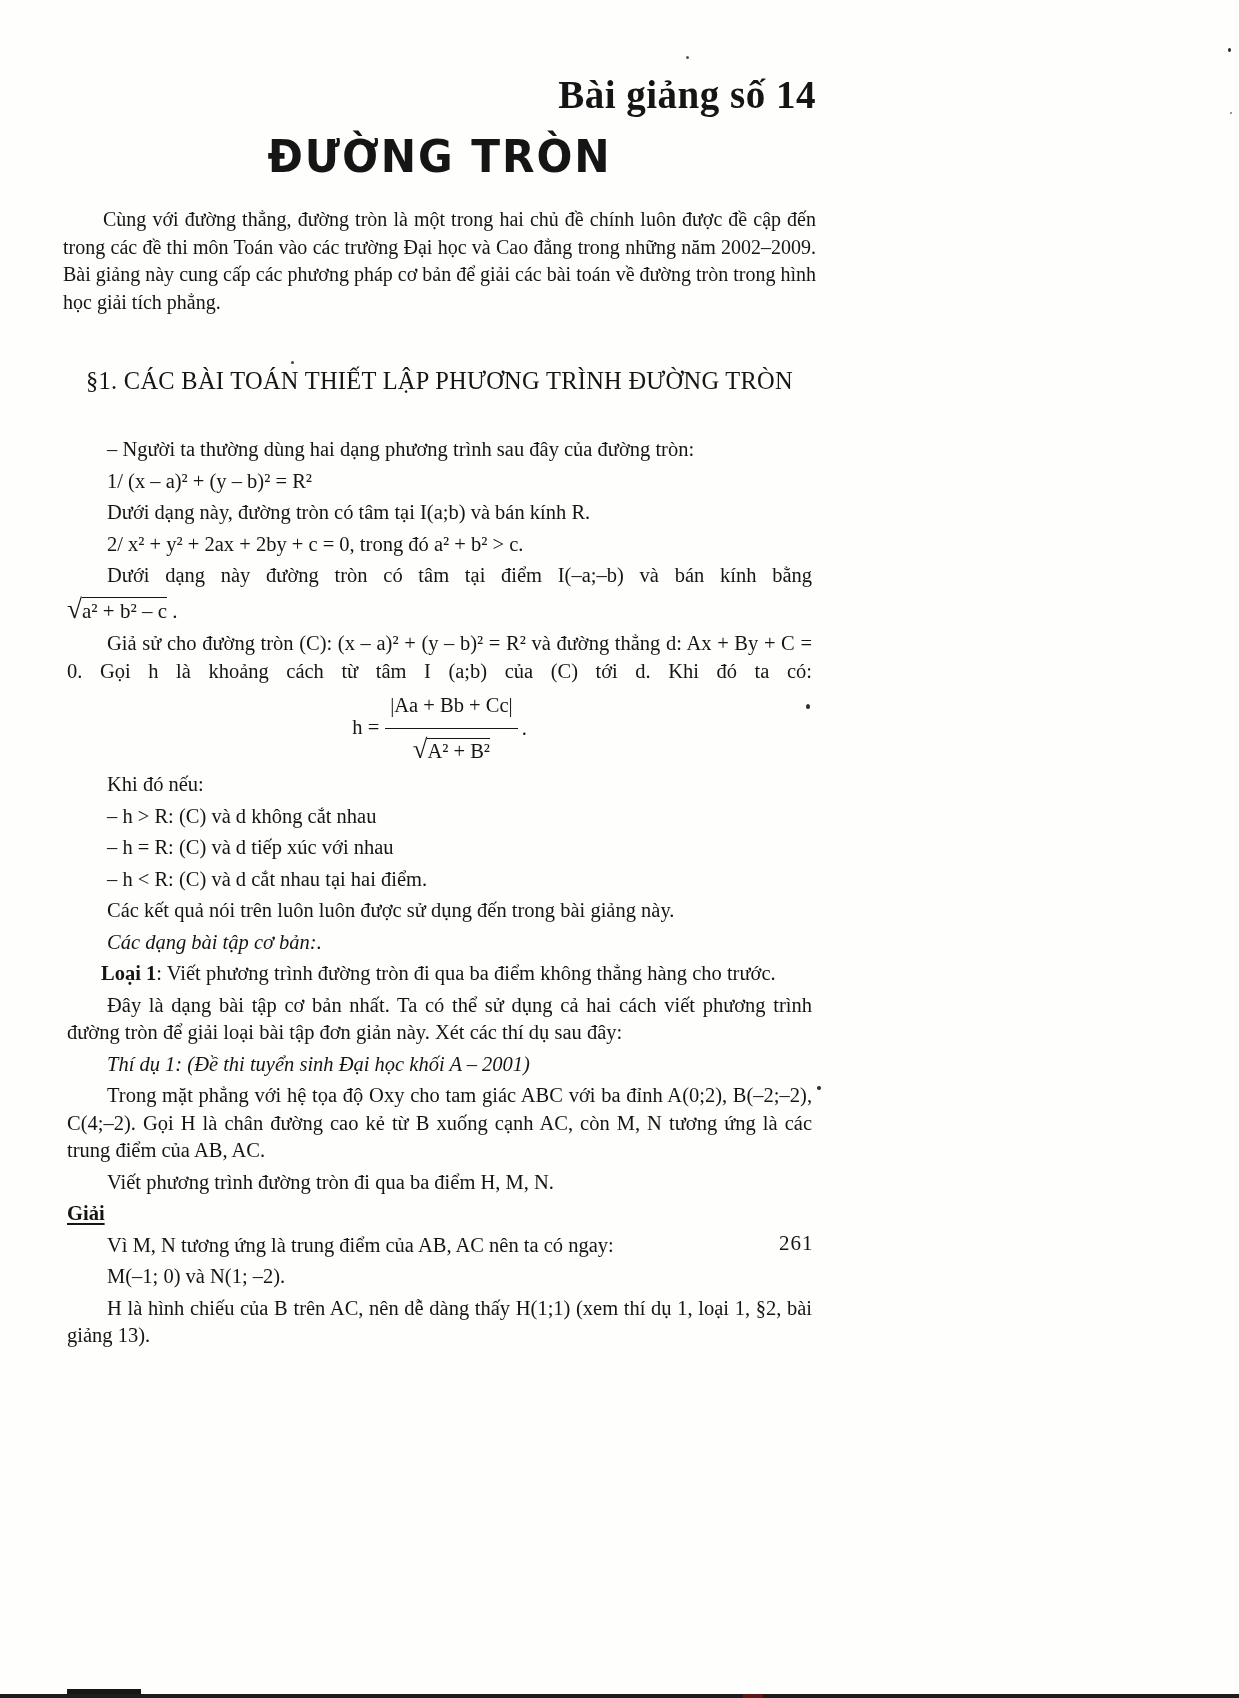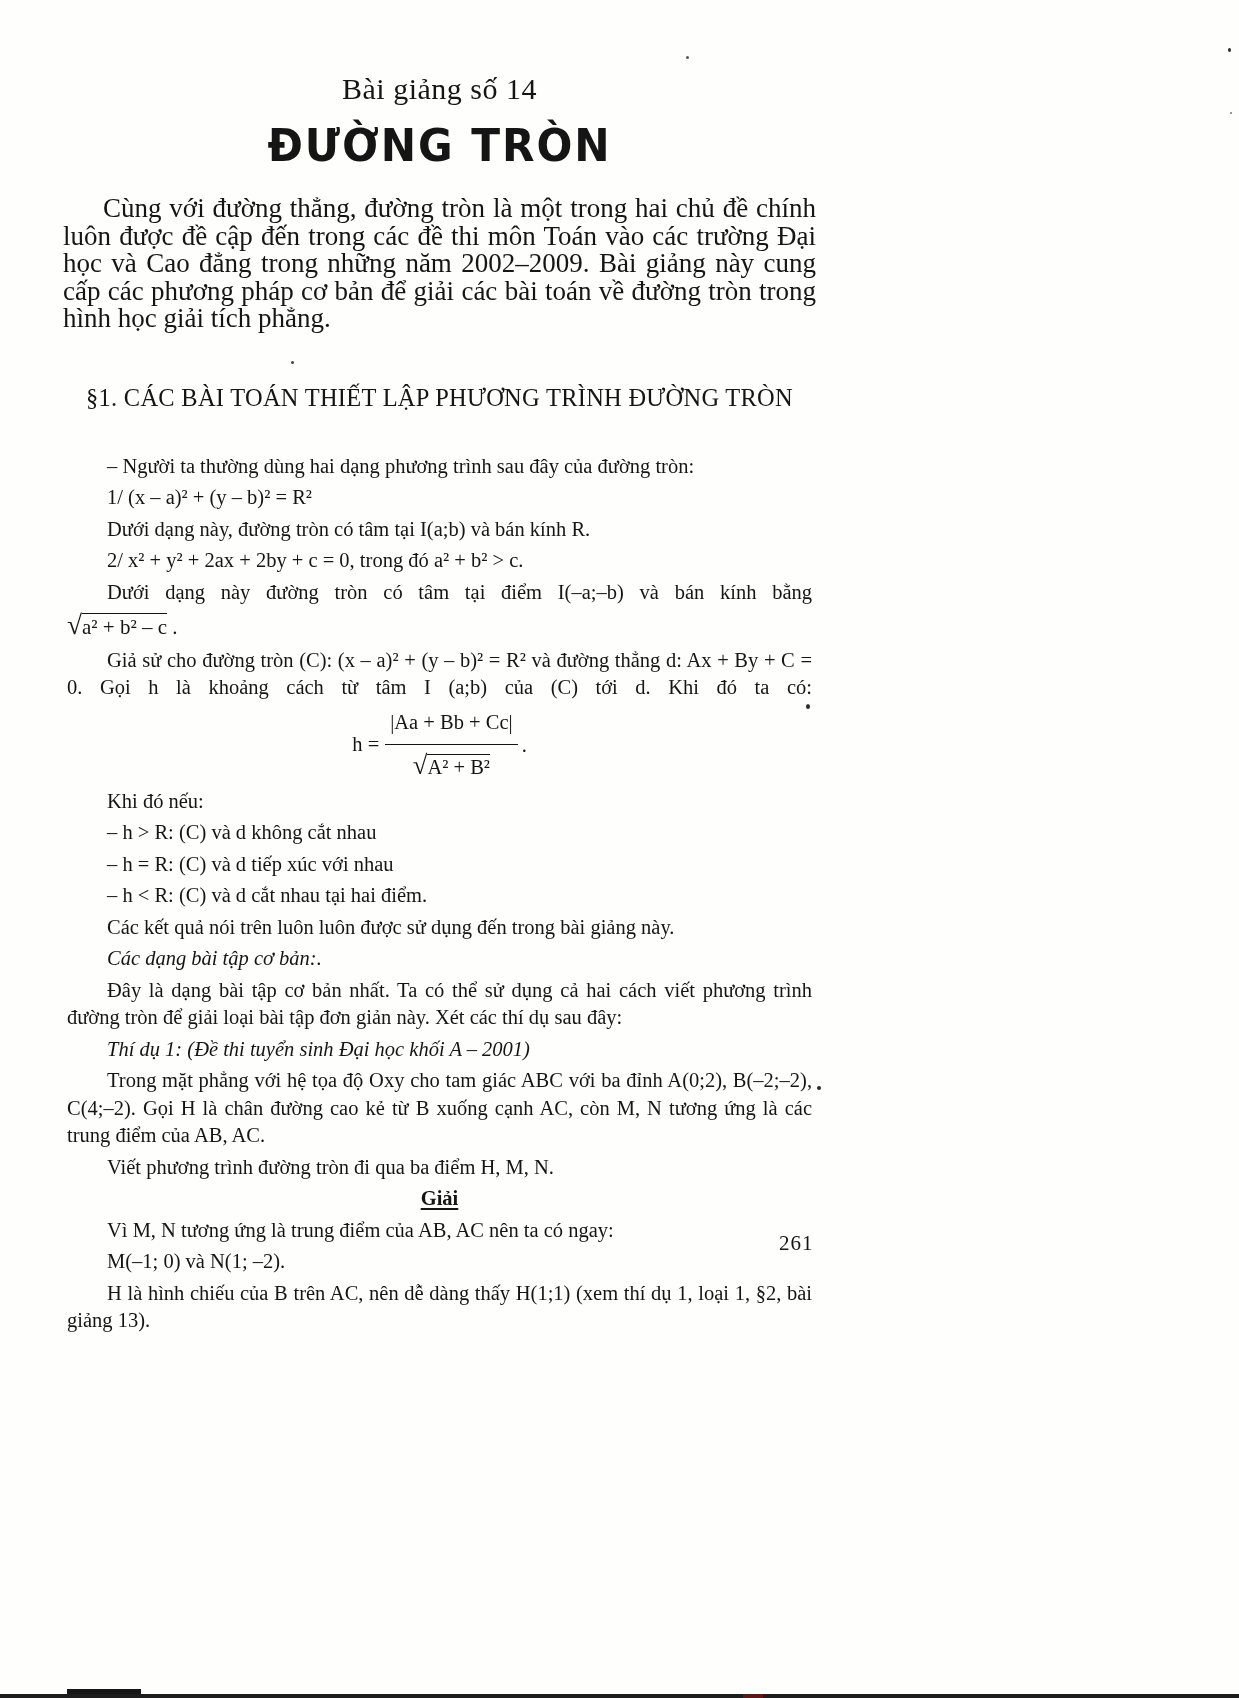--- a/index.html
+++ b/index.html
@@ -14,37 +14,37 @@
     background:#fefefd;
     overflow:hidden;
     color:#151515;
   }
   .column {
     position:absolute;
     left:63px; top:72px;
     width:753px;
   }
   .t1 {
-    text-align:center;
-    font-size:30px;
-    font-weight:normal;
+    text-align:right;
+    font-size:39px;
+    font-weight:bold;
     letter-spacing:0.5px;
   }
   .t2 {
     text-align:center;
     font-size:44px;
     font-weight:bold;
     font-family:"DejaVu Sans", sans-serif;
     letter-spacing:2px;
     margin-top:14px;
     transform:scale(0.96,1.02);
   }
   .intro {
     margin-top:24px;
-    font-size:27px;
+    font-size:20px;
     line-height:27.5px;
     text-align:justify;
     text-indent:40px;
   }
   .sec {
     margin-top:50px;
     font-size:26px;
     white-space:nowrap;
     text-align:center;
     transform:scaleX(0.94);
@@ -56,21 +56,21 @@
     font-size:20.5px;
     line-height:27.5px;
   }
   .line { margin:4px; }
   .ind { text-indent:40px; }
   .ind-sm { text-indent:34px; }
   .jst { text-align:justify; }
   .fj { text-align:justify; text-align-last:justify; }
   .bi { font-weight:normal; font-style:italic; }
   .b  { font-weight:bold; }
-  .center { text-align:center; }
+  .center { }
   .ul { text-decoration:underline; text-underline-offset:3px; }
   .sqrtline { font-size:21px; padding:2px 0 1px; }
   .rads { font-size:1.3em; font-weight:normal; }
   .radx { border-top:1.6px solid #151515; padding-top:1px; }
   .formula { text-align:center; margin:7px 0 5px; }
   .frac {
     display:inline-block;
     vertical-align:middle;
     text-align:center;
     line-height:1.3;
@@ -127,20 +127,21 @@
       </div>
 
       <p class="line ind">Khi đó nếu:</p>
       <p class="line ind">– h &gt; R: (C) và d không cắt nhau</p>
       <p class="line ind">– h = R: (C) và d tiếp xúc với nhau</p>
       <p class="line ind">– h &lt; R: (C) và d cắt nhau tại hai điểm.</p>
 
       <p class="line ind">Các kết quả nói trên luôn luôn được sử dụng đến trong bài giảng này.</p>
       <p class="line ind bi">Các dạng bài tập cơ bản:.</p>
 
+      <p class="line ind-sm jst"><span class="b">Loại 1</span><span>: Viết phương trình đường tròn đi qua ba điểm không thẳng hàng cho trước.</span></p>
 
       <p class="line ind jst">Đây là dạng bài tập cơ bản nhất. Ta có thể sử dụng cả hai cách viết phương trình đường tròn để giải loại bài tập đơn giản này. Xét các thí dụ sau đây:</p>
 
       <p class="line ind bi">Thí dụ 1: (Đề thi tuyển sinh Đại học khối A – 2001)</p>
 
       <p class="line ind jst">Trong mặt phẳng với hệ tọa độ Oxy cho tam giác ABC với ba đỉnh A(0;2), B(–2;–2), C(4;–2). Gọi H là chân đường cao kẻ từ B xuống cạnh AC, còn M, N tương ứng là các trung điểm của AB, AC.</p>
       <p class="line ind">Viết phương trình đường tròn đi qua ba điểm H, M, N.</p>
 
       <p class="line center"><span class="b ul">Giải</span></p>
 

